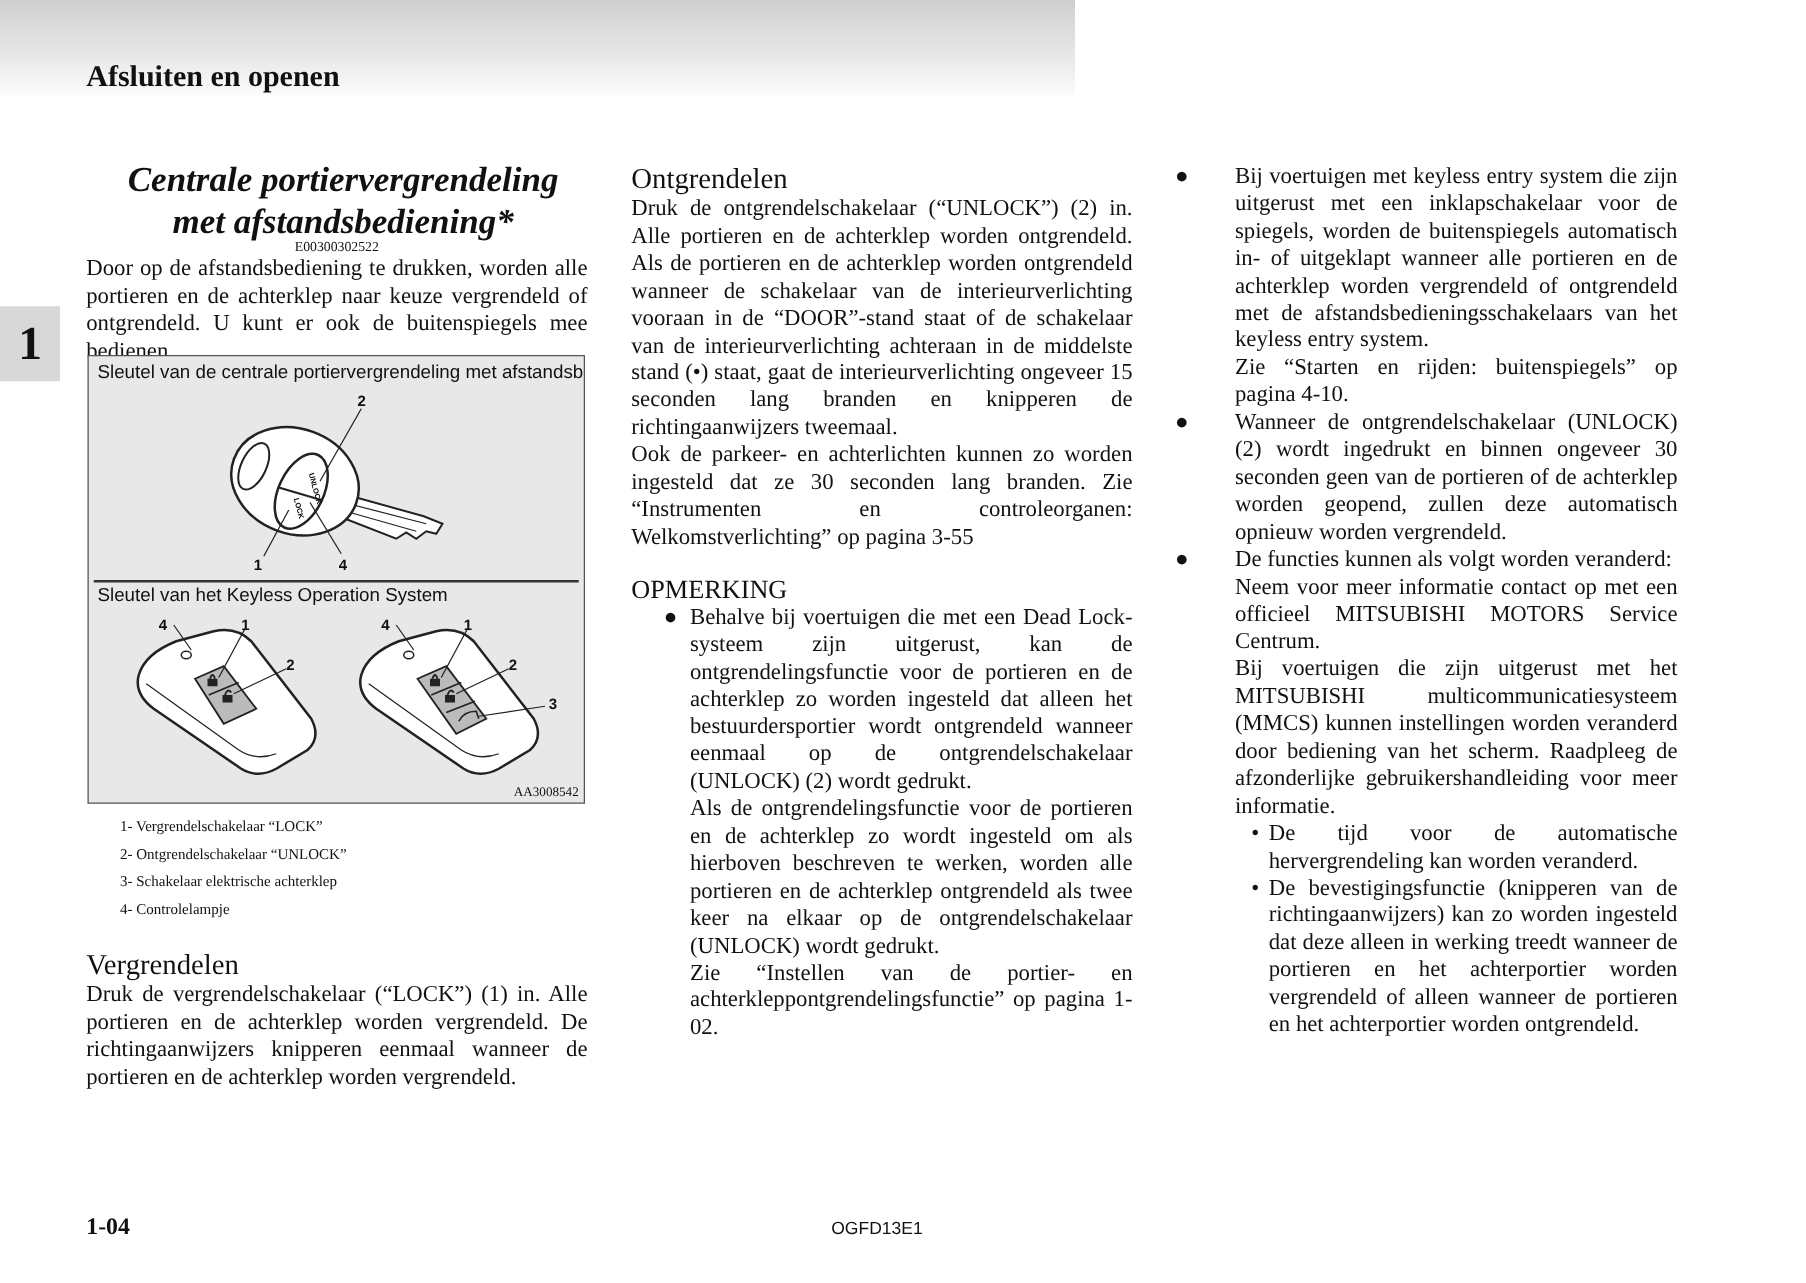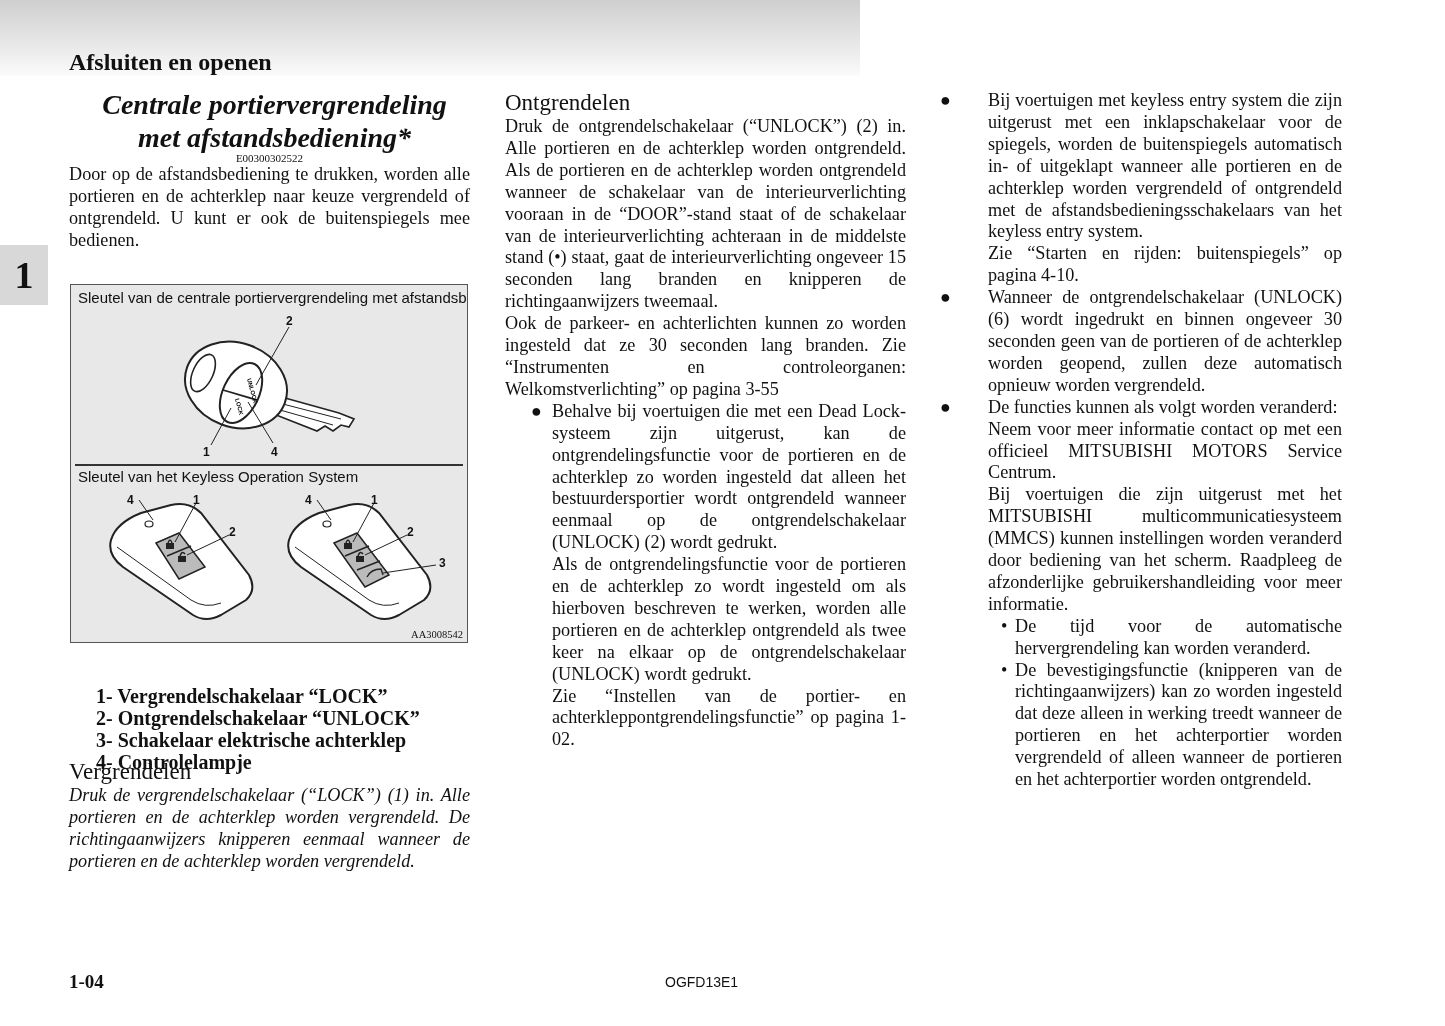--- a/index.html
+++ b/index.html
@@ -14,21 +14,21 @@
   }
   .section-label {
     position: absolute; left: 69px; top: 49px;
     font-weight: bold; font-size: 24px;
   }
   .chapter-tab {
     position: absolute; left: 0; top: 245px; width: 48px; height: 60px;
     background: #d8d8d8; display: flex; align-items: center; justify-content: center;
     font-weight: bold; font-size: 38px;
   }
-  .col { position: absolute; font-size: 18.2px; line-height: 21.9px; }
+  .col { position: absolute; font-size: 18.2px; line-height: 21.9px; margin-top: 40px; }
   .col p { margin: 0; text-align: justify; text-align-last: left; }
   .col1 { left: 69px; top: 88px; width: 401px; }
   .col2 { left: 505px; top: 90px; width: 401px; }
   .col3 { left: 964px; top: 90px; width: 378px; }
 
   .main-title {
     font-style: italic; font-weight: bold; font-size: 28px; line-height: 33px;
     text-align: center; margin: 0 0 0 10px;
   }
   .code-tag { text-align: center; font-size: 11px; line-height: 12px; margin-top: -2px; }
@@ -37,26 +37,26 @@
     position: absolute; left: 70px; top: 284px; width: 396px; height: 357px;
     border: 1px solid #555; background: #e8e8e8; overflow: hidden;
     font-family: "Liberation Sans", "DejaVu Sans", sans-serif;
   }
   .fig-caption { position: absolute; left: 7px; font-size: 15px; white-space: nowrap; }
   .fig-divider { position: absolute; left: 4px; right: 4px; top: 179px; border-top: 2px solid #333; }
   .fig-code { position: absolute; right: 4px; bottom: 2px; font-family: "Liberation Serif", serif; font-size: 10.5px; }
   .fig-svg { position: absolute; left: 0; top: 0; }
   .callout { font-family: "Liberation Sans", sans-serif; font-weight: bold; font-size: 12px; fill: #111; }
 
-  .legend { position: absolute; left: 96px; top: 686px; font-size: 20px; line-height: 21.9px; font-weight: bold; }
+  .legend { position: absolute; left: 96px; top: 651px; font-size: 12px; line-height: 21.9px; }
   .legend div { white-space: nowrap; }
 
   .h2 { font-weight: normal; font-size: 23px; line-height: 26px; margin: 0; }
   .vergrendelen { position: absolute; left: 69px; top: 759px; width: 401px; font-size: 18.2px; line-height: 21.9px; }
-  .vergrendelen p { margin: 0; text-align: justify; text-align-last: left; font-style: italic; }
+  .vergrendelen p { margin: 0; text-align: justify; text-align-last: left; }
 
   .note-title { font-size: 21px; line-height: 24px; margin-top: 18px; }
   .bullet-item { position: relative; padding-left: 47px; }
   .bullet-item .dot { position: absolute; left: 26px; top: 0; font-size: 18px; }
   .rbullet { position: relative; padding-left: 24px; }
   .rbullet .dot { position: absolute; left: 0; top: 0; font-size: 18px; }
   .sub-bullet { position: relative; padding-left: 27px; }
   .sub-bullet .sdot { position: absolute; left: 13px; top: 0; }
 
   .footer-page { position: absolute; left: 69px; top: 971px; font-weight: bold; font-size: 19px; }
@@ -163,37 +163,38 @@
 
 <div class="vergrendelen">
   <div class="h2">Vergrendelen</div>
   <p>Druk de vergrendelschakelaar (“LOCK”) (1) in. Alle portieren en de achterklep worden vergrendeld. De richtingaanwijzers knipperen eenmaal wanneer de portieren en de achterklep worden vergrendeld.</p>
 </div>
 
 <div class="col col2">
   <div class="h2">Ontgrendelen</div>
   <p>Druk de ontgrendelschakelaar (“UNLOCK”) (2) in. Alle portieren en de achterklep worden ontgrendeld. Als de portieren en de achterklep worden ontgrendeld wanneer de schakelaar van de interieurverlichting vooraan in de “DOOR”-stand staat of de schakelaar van de interieurverlichting achteraan in de middelste stand (•) staat, gaat de interieurverlichting ongeveer 15 seconden lang branden en knipperen de richtingaanwijzers tweemaal.</p>
   <p>Ook de parkeer- en achterlichten kunnen zo worden ingesteld dat ze 30 seconden lang branden. Zie “Instrumenten en controleorganen: Welkomstverlichting” op pagina 3-55</p>
+  <div class="note-title">OPMERKING</div>
   <div class="bullet-item">
     <span class="dot">●</span>
     <p>Behalve bij voertuigen die met een Dead Lock-systeem zijn uitgerust, kan de ontgrendelingsfunctie voor de portieren en de achterklep zo worden ingesteld dat alleen het bestuurdersportier wordt ontgrendeld wanneer eenmaal op de ontgrendelschakelaar (UNLOCK) (2) wordt gedrukt.</p>
     <p>Als de ontgrendelingsfunctie voor de portieren en de achterklep zo wordt ingesteld om als hierboven beschreven te werken, worden alle portieren en de achterklep ontgrendeld als twee keer na elkaar op de ontgrendelschakelaar (UNLOCK) wordt gedrukt.</p>
     <p>Zie “Instellen van de portier- en achterkleppontgrendelingsfunctie” op pagina 1-02.</p>
   </div>
 </div>
 
 <div class="col col3">
   <div class="rbullet">
     <span class="dot" style="left:-24px;">●</span>
     <p>Bij voertuigen met keyless entry system die zijn uitgerust met een inklapschakelaar voor de spiegels, worden de buitenspiegels automatisch in- of uitgeklapt wanneer alle portieren en de achterklep worden vergrendeld of ontgrendeld met de afstandsbedieningsschakelaars van het keyless entry system.</p>
     <p>Zie “Starten en rijden: buitenspiegels” op pagina 4-10.</p>
   </div>
   <div class="rbullet">
     <span class="dot" style="left:-24px;">●</span>
-    <p>Wanneer de ontgrendelschakelaar (UNLOCK) (6) wordt ingedrukt en binnen ongeveer 30 seconden geen van de portieren of de achterklep worden geopend, zullen deze automatisch opnieuw worden vergrendeld.</p>
+    <p>Wanneer de ontgrendelschakelaar (UNLOCK) (2) wordt ingedrukt en binnen ongeveer 30 seconden geen van de portieren of de achterklep worden geopend, zullen deze automatisch opnieuw worden vergrendeld.</p>
   </div>
   <div class="rbullet">
     <span class="dot" style="left:-24px;">●</span>
     <p>De functies kunnen als volgt worden veranderd:</p>
     <p>Neem voor meer informatie contact op met een officieel MITSUBISHI MOTORS Service Centrum.</p>
     <p>Bij voertuigen die zijn uitgerust met het MITSUBISHI multicommunicatiesysteem (MMCS) kunnen instellingen worden veranderd door bediening van het scherm. Raadpleeg de afzonderlijke gebruikershandleiding voor meer informatie.</p>
     <div class="sub-bullet">
       <span class="sdot">•</span>
       <p>De tijd voor de automatische hervergrendeling kan worden veranderd.</p>
     </div>

